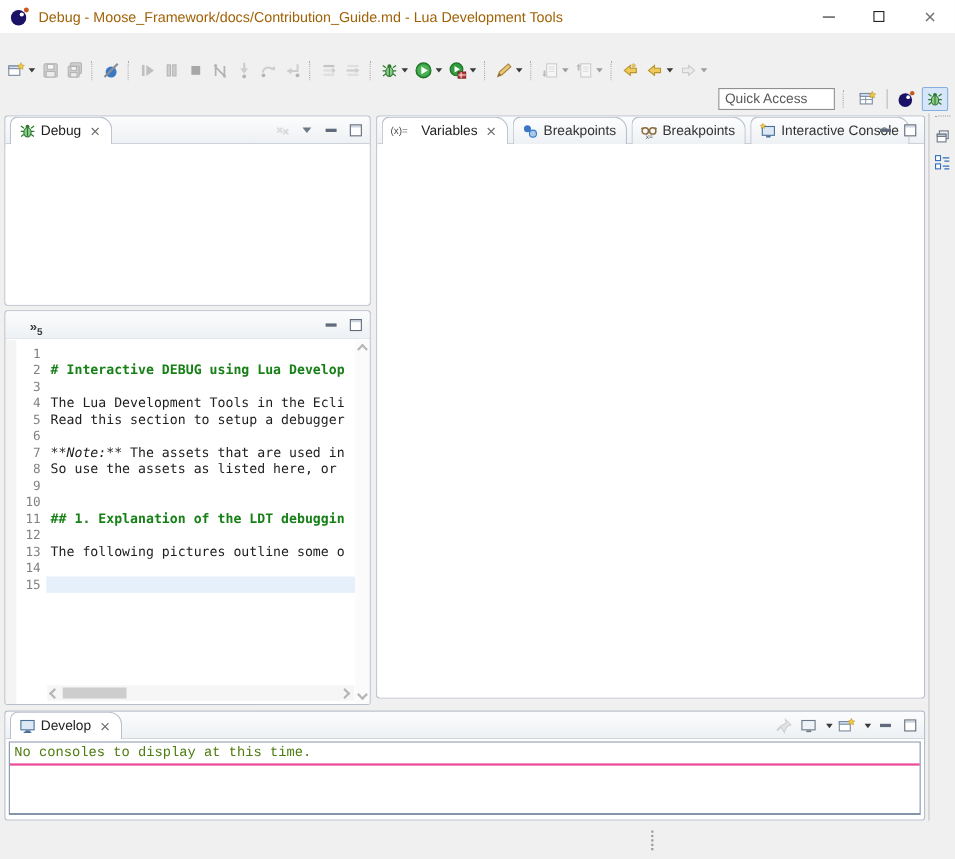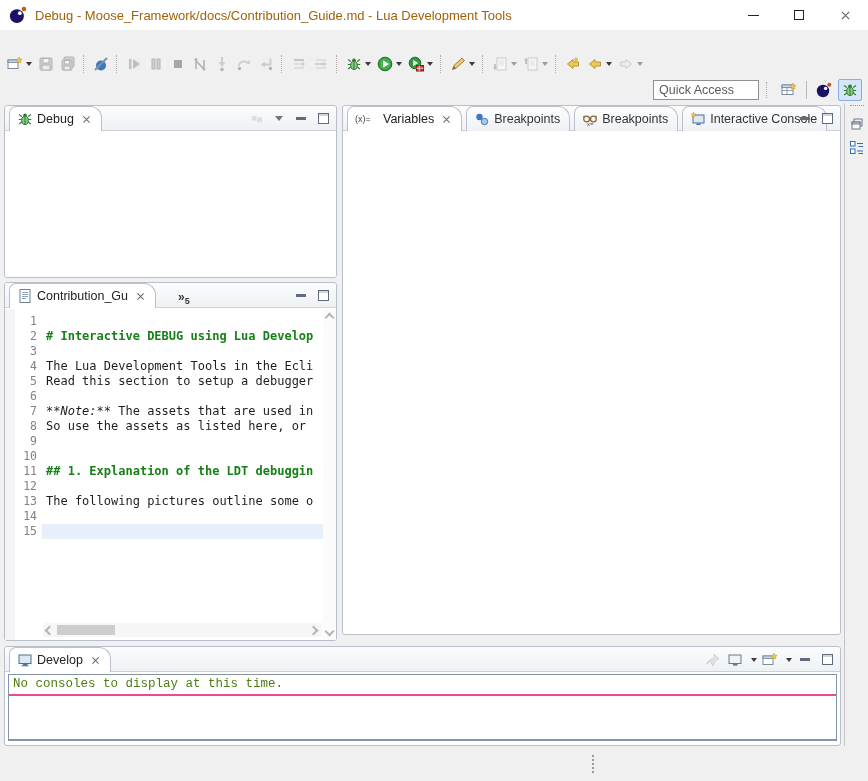--- a/index.html
+++ b/index.html
@@ -432,34 +432,20 @@
         <span class="hbtn">
             <span class="maxgl"></span>
           </span>
       </div>
     </div>
     <div style="position:absolute;inset:26px 0 0 0;background:#fff;border-radius:0 0 3px 3px;"></div>
   </section>
 
   <section class="panel editor-panel">
     <div class="phead">
-      <div class="tab">
-        <span class="ic">
-            <svg viewBox="0 0 16 16">
-              <rect x="3" y="1.5" width="10" height="13" fill="#fff" stroke="#6f7f95"></rect>
-              <path d="M5 4.5h6M5 6.5h6M5 8.5h6M5 10.5h4" stroke="#8ba3bd"></path>
-            </svg>
-          </span>
-        <span>Contribution_Gu</span>
-        <span class="x ic" style="width:11px;height:11px">
-            <svg viewBox="0 0 16 16">
-              <path d="M3.5 3.5l9 9M12.5 3.5l-9 9" stroke="#6f6f6f" stroke-width="1.6"></path>
-            </svg>
-          </span>
-      </div>
       <div class="ed-chevron">»<sub>5</sub></div>
       <div class="head-actions">
         <span class="hbtn">
             <span class="mingl"></span>
           </span>
         <span class="hbtn">
             <span class="maxgl"></span>
           </span>
       </div>
     </div>

